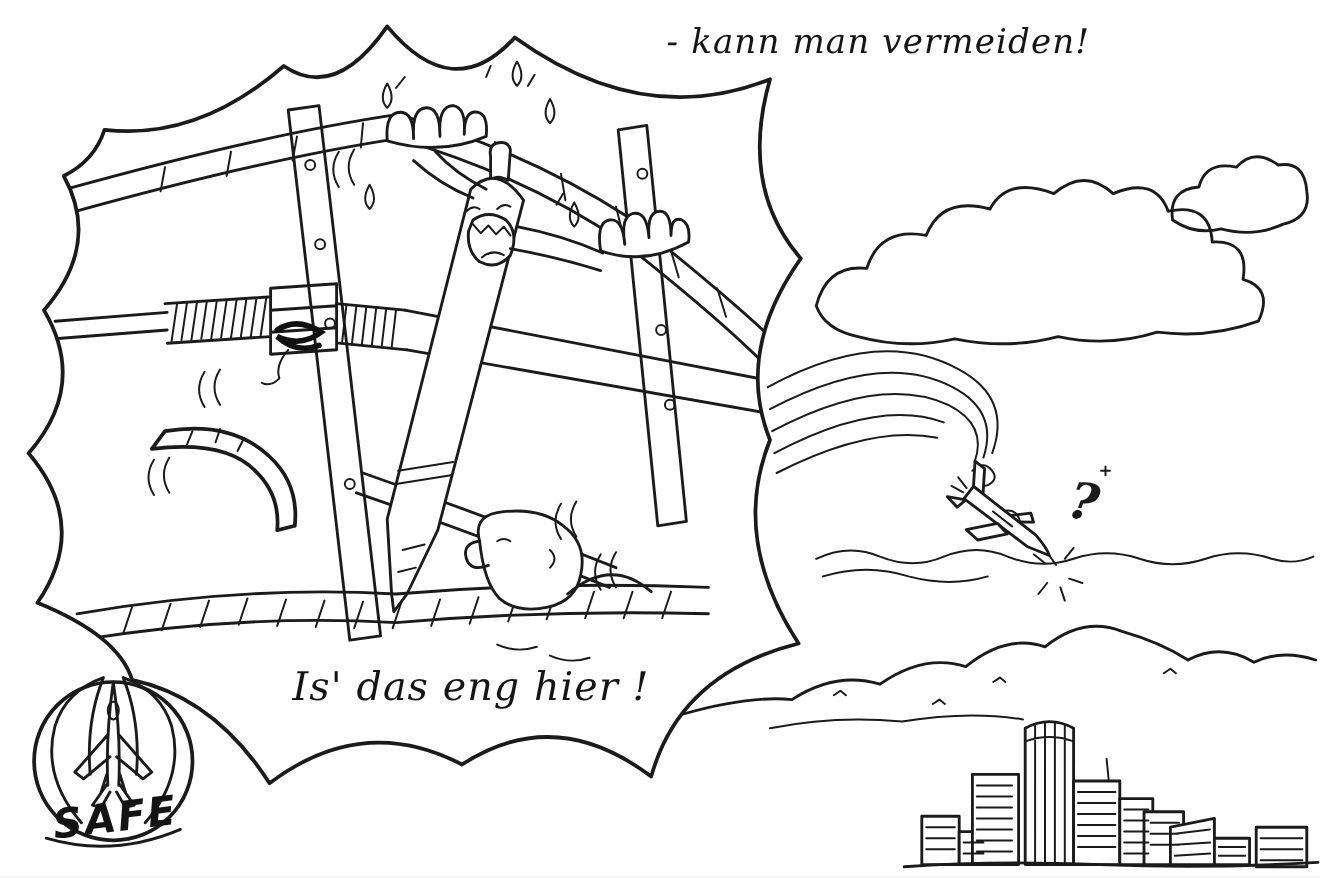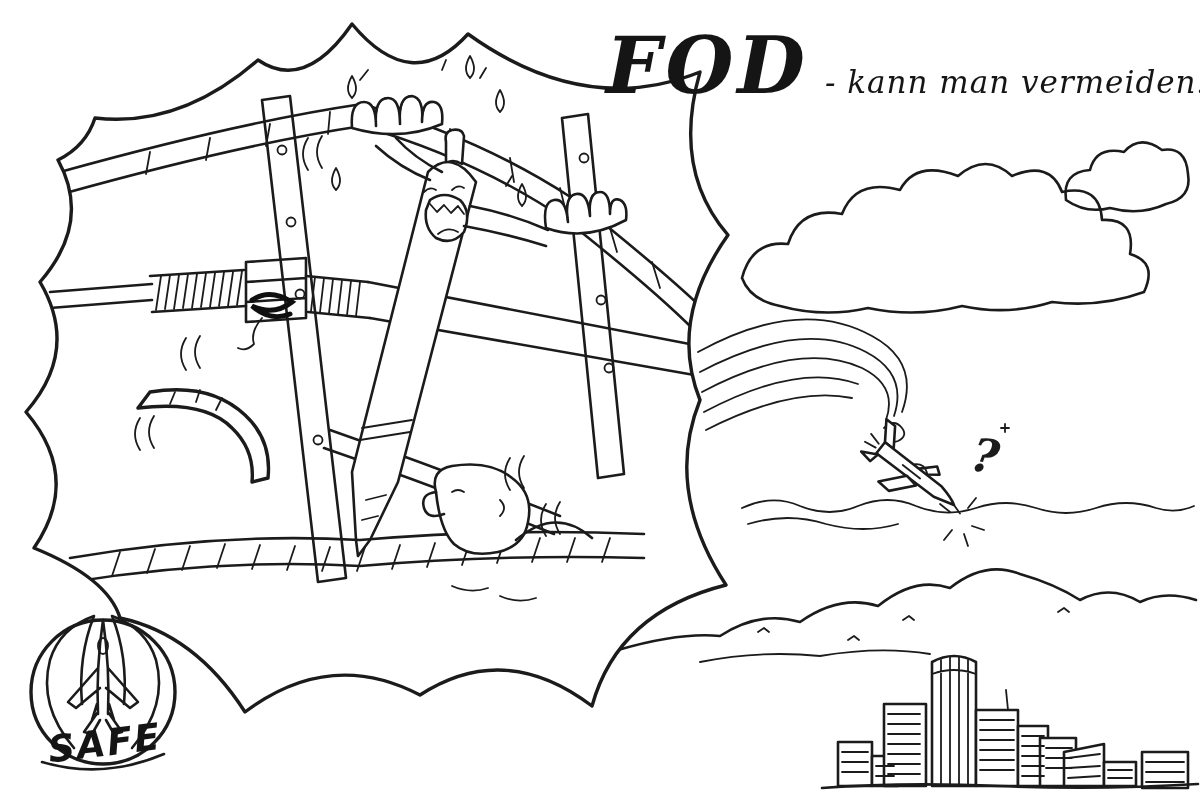--- a/index.html
+++ b/index.html
@@ -194,18 +194,18 @@
       <circle class="s3 white" cx="103" cy="692" r="72"></circle>
       <path class="s" d="M74 748 Q38 706 50 660 Q60 628 94 616 M94 616 Q78 656 82 704 M132 748 Q168 706 156 660 Q146 628 112 616 M112 616 Q128 656 124 704"></path>
       <path class="s" d="M103 620 Q96 668 98 714 M103 620 Q110 668 108 714 M98 668 L68 702 L76 708 L100 688 M108 668 L138 702 L130 708 L106 688 M98 712 L84 732 L92 734 L100 720 M108 712 L122 732 L114 734 L106 720 M97 704 L92 720 M109 704 L114 720"></path>
       <ellipse class="s2" cx="103" cy="646" rx="5" ry="8"></ellipse>
       <text class="logo-text" x="48" y="756" transform="rotate(-7 103 744)">SAFE</text>
       <path class="s" d="M42 762 Q103 780 164 754"></path>
     </g>
   </svg>
 
   <div class="title-block">
-    <span class="title-main">FOD</span>
     <span class="title-sub">- kann man vermeiden!</span>
   </div>
 
+  <div class="caption">Is' das eng hier !</div>
 
 </div>
 
 </body></html>

